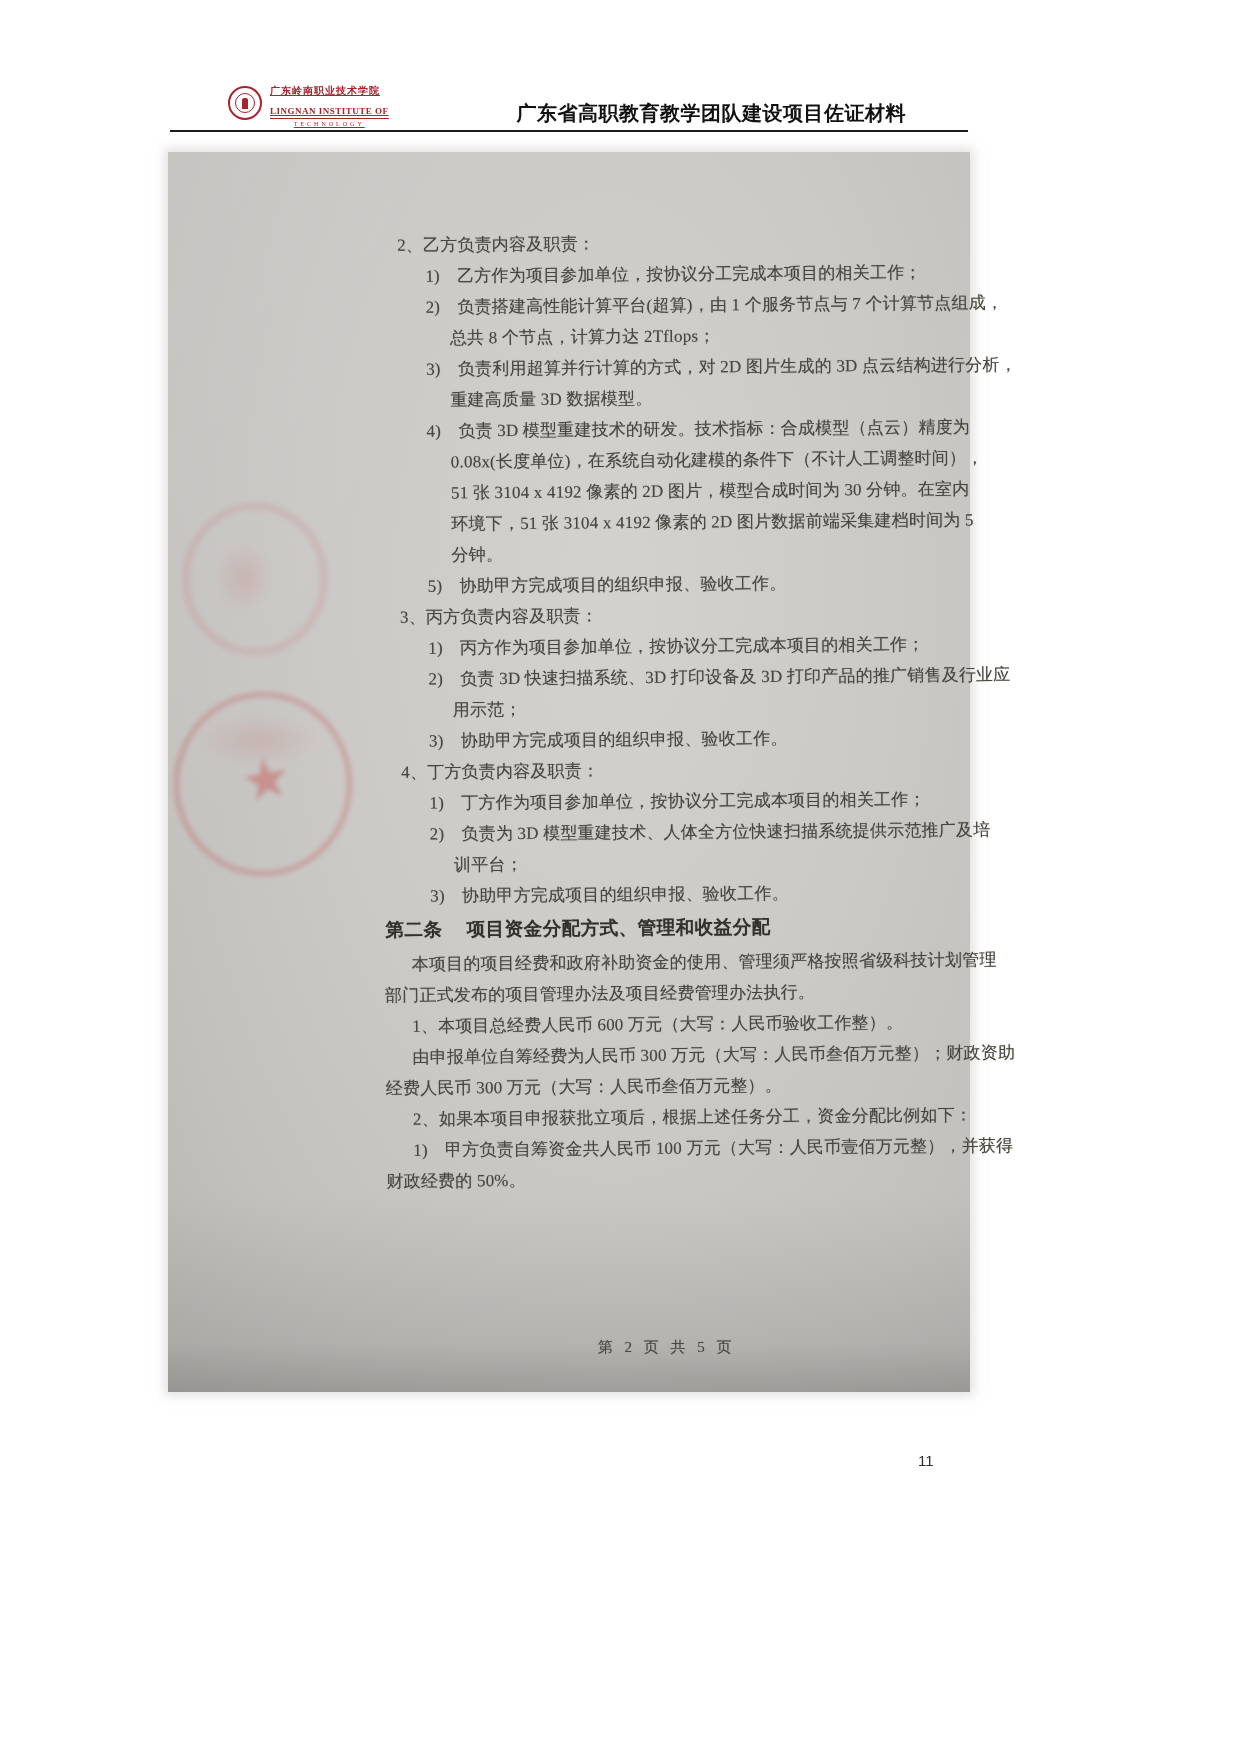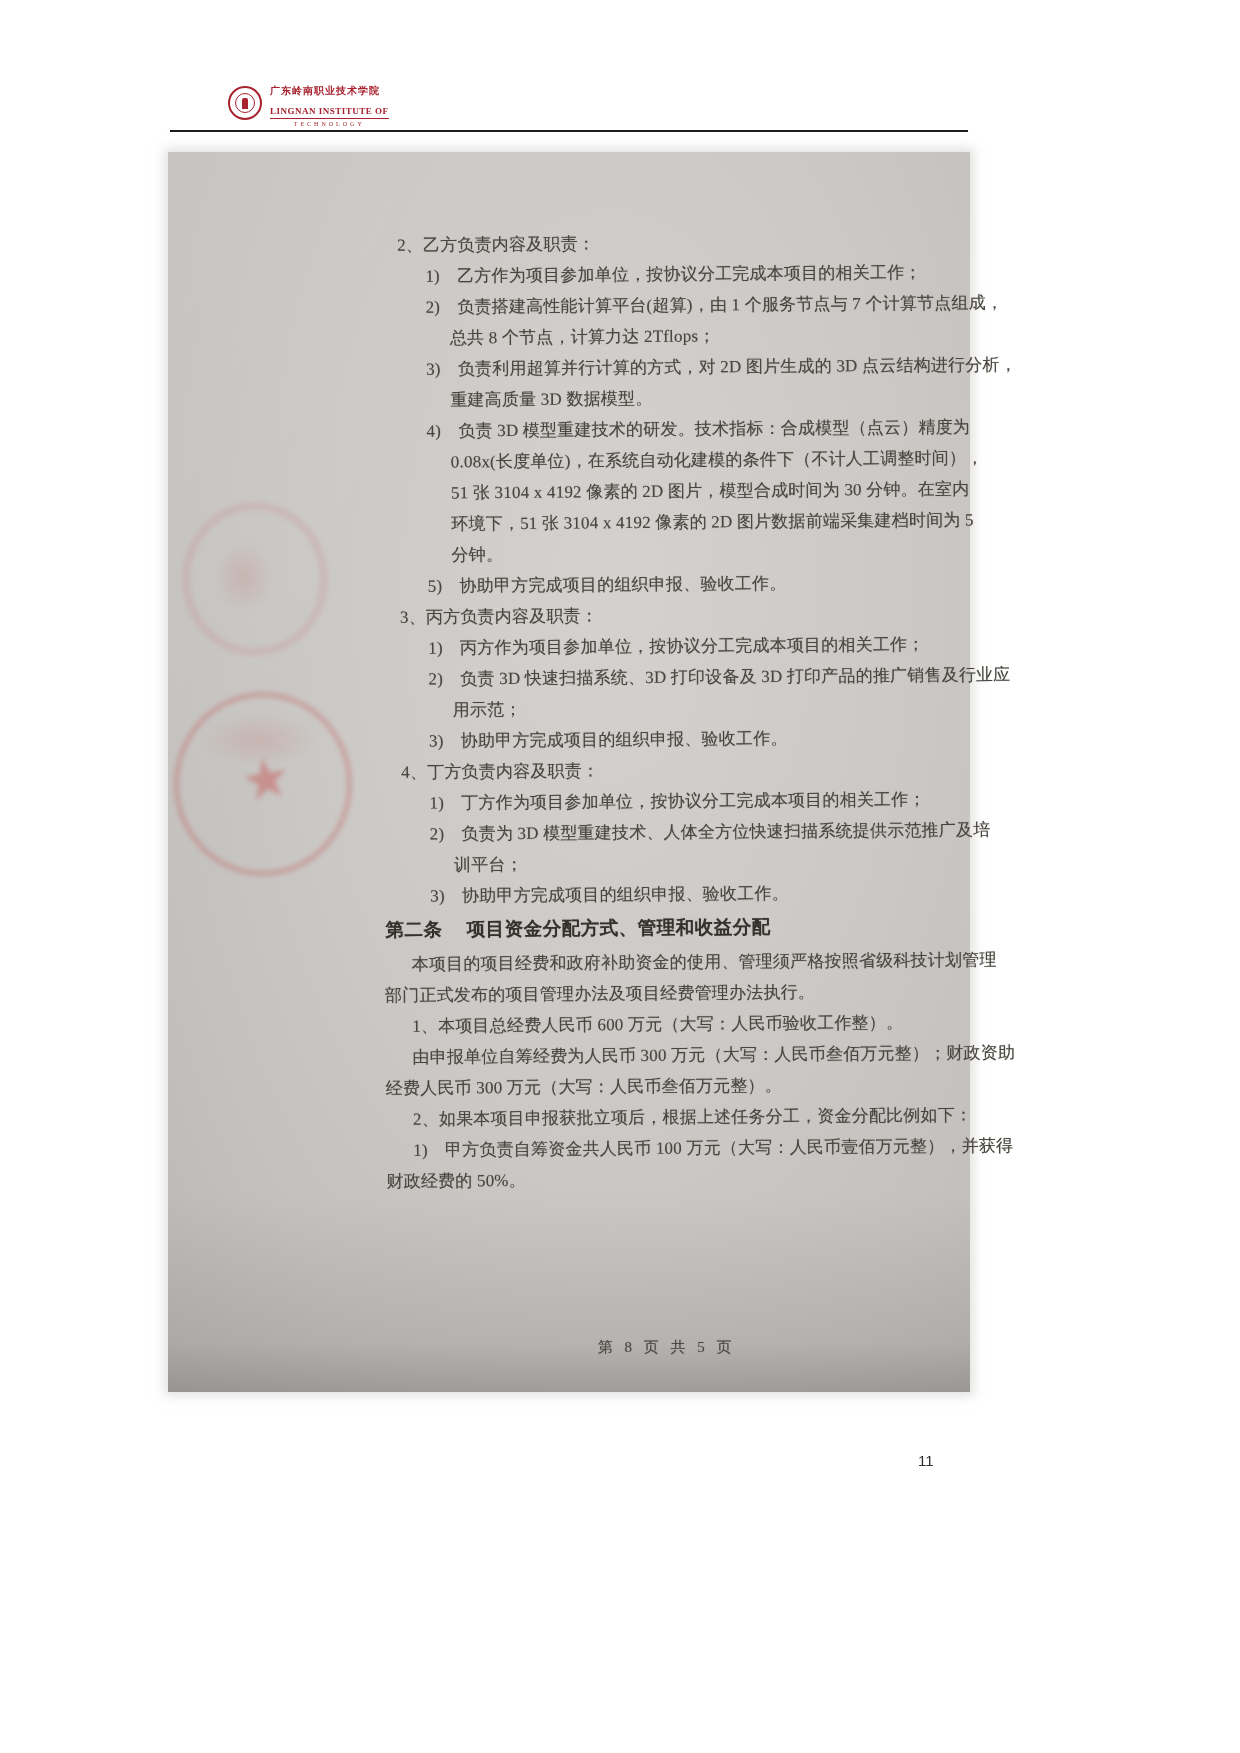--- a/index.html
+++ b/index.html
@@ -17,21 +17,21 @@
     border:2px solid #a8232e; border-radius:50%;
   }
   .emblem::before {
     content:""; position:absolute; left:5px; top:5px; right:5px; bottom:5px;
     border:1px solid #a8232e; border-radius:50%;
   }
   .emblem::after {
     content:""; position:absolute; left:12px; top:10px; width:6px; height:11px;
     background:#a8232e; border-radius:2px 2px 0 0;
   }
-  .hdr-logo-text { margin-left:8px; color:#a8232e; }
+  .hdr-logo-text { margin-left:8px; color:#a8232e;text-decoration:underline; }
   .hdr-cn { font-size:10px; line-height:13px; letter-spacing:1px; font-weight:700; }
   .hdr-en1 { font-size:9px; line-height:11px; font-weight:700; letter-spacing:0.5px;margin-top:9px; }
   .hdr-en2 { font-size:6px; line-height:9px; letter-spacing:3px; border-top:1px solid #a8232e; margin-top:1px; padding-top:1px; text-align:center; }
   .hdr-title {
     position:absolute; top:100px; right:334px;
     font-family:"Liberation Sans", sans-serif; font-weight:700;
     font-size:20px; color:#111; letter-spacing:0.5px; white-space:nowrap;
   }
   .hdr-rule { position:absolute; left:170px; top:130px; width:798px; height:2px; background:#1c1c1c; }
 
@@ -107,20 +107,21 @@
 <div class="page">
 
   <div class="hdr-logo">
     <span class="emblem"></span>
     <div class="hdr-logo-text">
       <div class="hdr-cn">广东岭南职业技术学院</div>
       <div class="hdr-en1">LINGNAN INSTITUTE OF</div>
       <div class="hdr-en2">TECHNOLOGY</div>
     </div>
   </div>
+  <div class="hdr-title">广东省高职教育教学团队建设项目佐证材料</div>
   <div class="hdr-rule"></div>
 
   <div class="scan">
     <div class="stamp stamp-1"></div>
     <div class="stamp stamp-2">
       <span class="star">★</span>
     </div>
 
     <div class="doc-body" id="doc-body">
         <div class="doc-line l1">2、乙方负责内容及职责：</div>
@@ -149,17 +150,17 @@
         <div class="doc-line p">本项目的项目经费和政府补助资金的使用、管理须严格按照<span class="u">省级</span>科技计划管理</div>
         <div class="doc-line flush">部门正式发布的项目管理办法及项目经费管理办法执行。</div>
         <div class="doc-line p">1、本项目总经费人民币 600 万元（大写：人民币<span class="u">验收工作</span>整）。</div>
         <div class="doc-line p">由申报单位自筹经费为人民币 <span class="u">300</span> 万元（大写：人民币<span class="u">叁佰万元</span>整）；财政资助</div>
         <div class="doc-line flush">经费人民币 <span class="u">300</span> 万元（大写：人民币<span class="u">叁佰万元</span>整）。</div>
         <div class="doc-line p">2、如果本项目申报获批立项后，根据上述任务分工，资金分配比例如下：</div>
         <div class="doc-line p">1)　甲方负责<span class="u">自筹资金</span>共人民币 <span class="u">100</span> 万元（大写：人民币<span class="u">壹佰万元</span>整），并获得</div>
         <div class="doc-line flush">财政经费的 <span class="u">50%</span>。</div>
       </div>
 
-    <div class="doc-footer">第 8 页 共 5 页</div>
+    <div class="doc-footer">第 2 页 共 5 页</div>
   </div>
 
   <div class="page-number">11</div>
 </div>
 
 </body></html>

